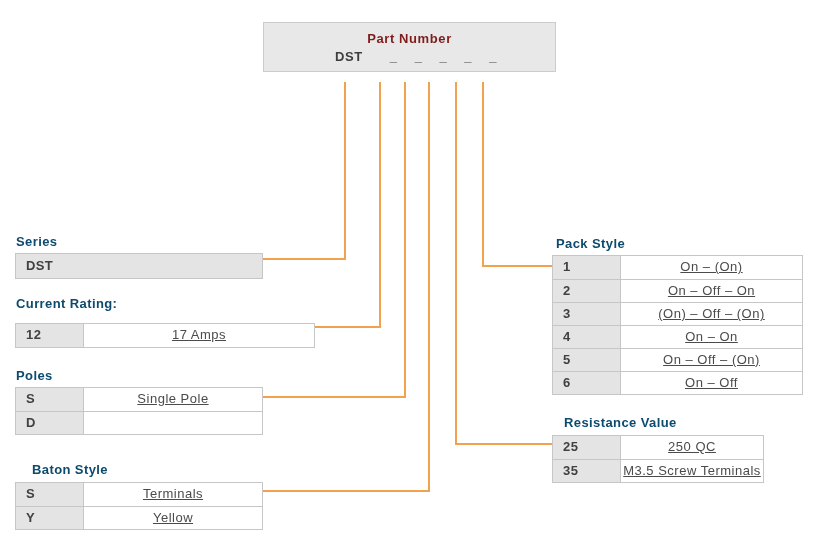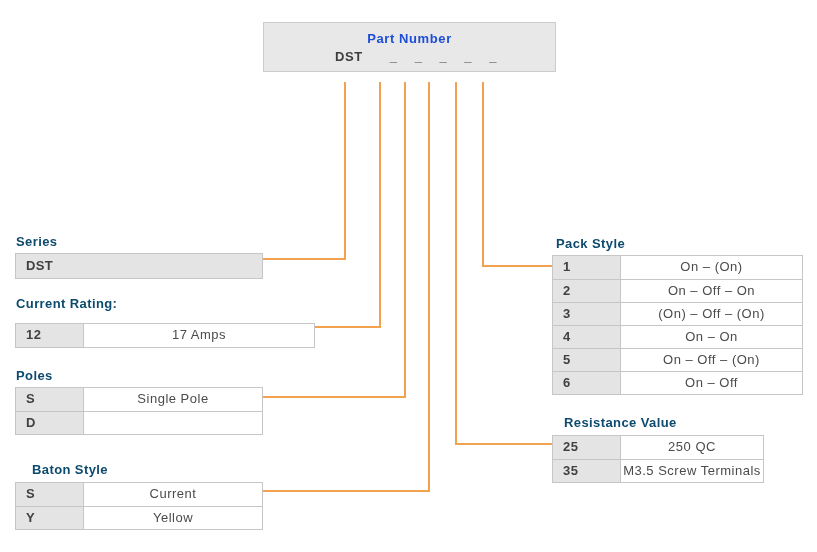--- a/index.html
+++ b/index.html
@@ -7,21 +7,21 @@
     position:relative;width:817px;height:552px;background:#fff;overflow:hidden;
     font-family:"Liberation Sans",sans-serif;color:#3e3e3e;
   }
   
   .pn-box{
     position:absolute;left:263px;top:22px;width:293px;height:50px;
     background:#e8e8e8;border:1px solid #cccccc;box-sizing:border-box;
   }
   .pn-title{
     text-align:center;font-size:13px;font-weight:bold;letter-spacing:.6px;
-    margin-top:8px;color:#1d4ed8;
+    margin-top:8px;color:#7f1d1d;
   }
   .pn-line{
     display:flex;align-items:baseline;padding-left:71px;margin-top:3px;
     font-size:13px;font-weight:bold;letter-spacing:.6px;color:#3e3e3e;
   }
   .pn-prefix{margin-right:10px;}
   .pn-blank{display:inline-block;margin-left:17px;}
   .pn-blank:first-of-type{margin-left:0;}
   
   .conn{position:absolute;box-sizing:border-box;}
@@ -43,21 +43,21 @@
   }
   .row{display:flex;height:23px;border-top:1px solid #c6c6c6;box-sizing:border-box;}
   .row:first-child{border-top:none;}
   .code{
     flex:0 0 68px;background:#e4e4e4;border-right:1px solid #c6c6c6;
     font-size:13px;font-weight:bold;color:#414141;letter-spacing:.4px;
     line-height:22px;padding-left:10px;box-sizing:border-box;
   }
   .val{
     flex:1;text-align:center;font-size:13px;color:#4b4b4b;letter-spacing:.5px;
-    line-height:22px;white-space:nowrap;
+    line-height:22px;white-space:nowrap;text-decoration:underline;
   }
   .code.full{flex:1;border-right:none;line-height:23px;}
   
   .lbl-series{left:16px;top:234px;}      .tbl-series{left:15px;top:253px;width:248px;}
   .tbl-series .row{height:24px;}
   .lbl-current{left:16px;top:296px;}     .tbl-current{left:15px;top:323px;width:300px;}
   .lbl-poles{left:16px;top:368px;}       .tbl-poles{left:15px;top:387px;width:248px;}
   .lbl-baton{left:32px;top:462px;}       .tbl-baton{left:15px;top:482px;width:248px;}
   .lbl-pack{left:556px;top:236px;}       .tbl-pack{left:552px;top:255px;width:251px;}
   .lbl-resist{left:556px;top:415px;padding-left:8px;}     .tbl-resist{left:552px;top:435px;width:212px;}
@@ -109,21 +109,21 @@
     </div>
     <div class="row">
       <div class="code">D</div>
     </div>
   </div>
 
   <div class="lbl lbl-baton">Baton Style</div>
   <div class="tbl tbl-baton">
     <div class="row">
       <div class="code">S</div>
-      <div class="val">Current</div>
+      <div class="val">Terminals</div>
     </div>
     <div class="row">
       <div class="code">Y</div>
       <div class="val">Yellow</div>
     </div>
   </div>
 
   <div class="lbl lbl-pack">Pack Style</div>
   <div class="tbl tbl-pack">
     <div class="row">

